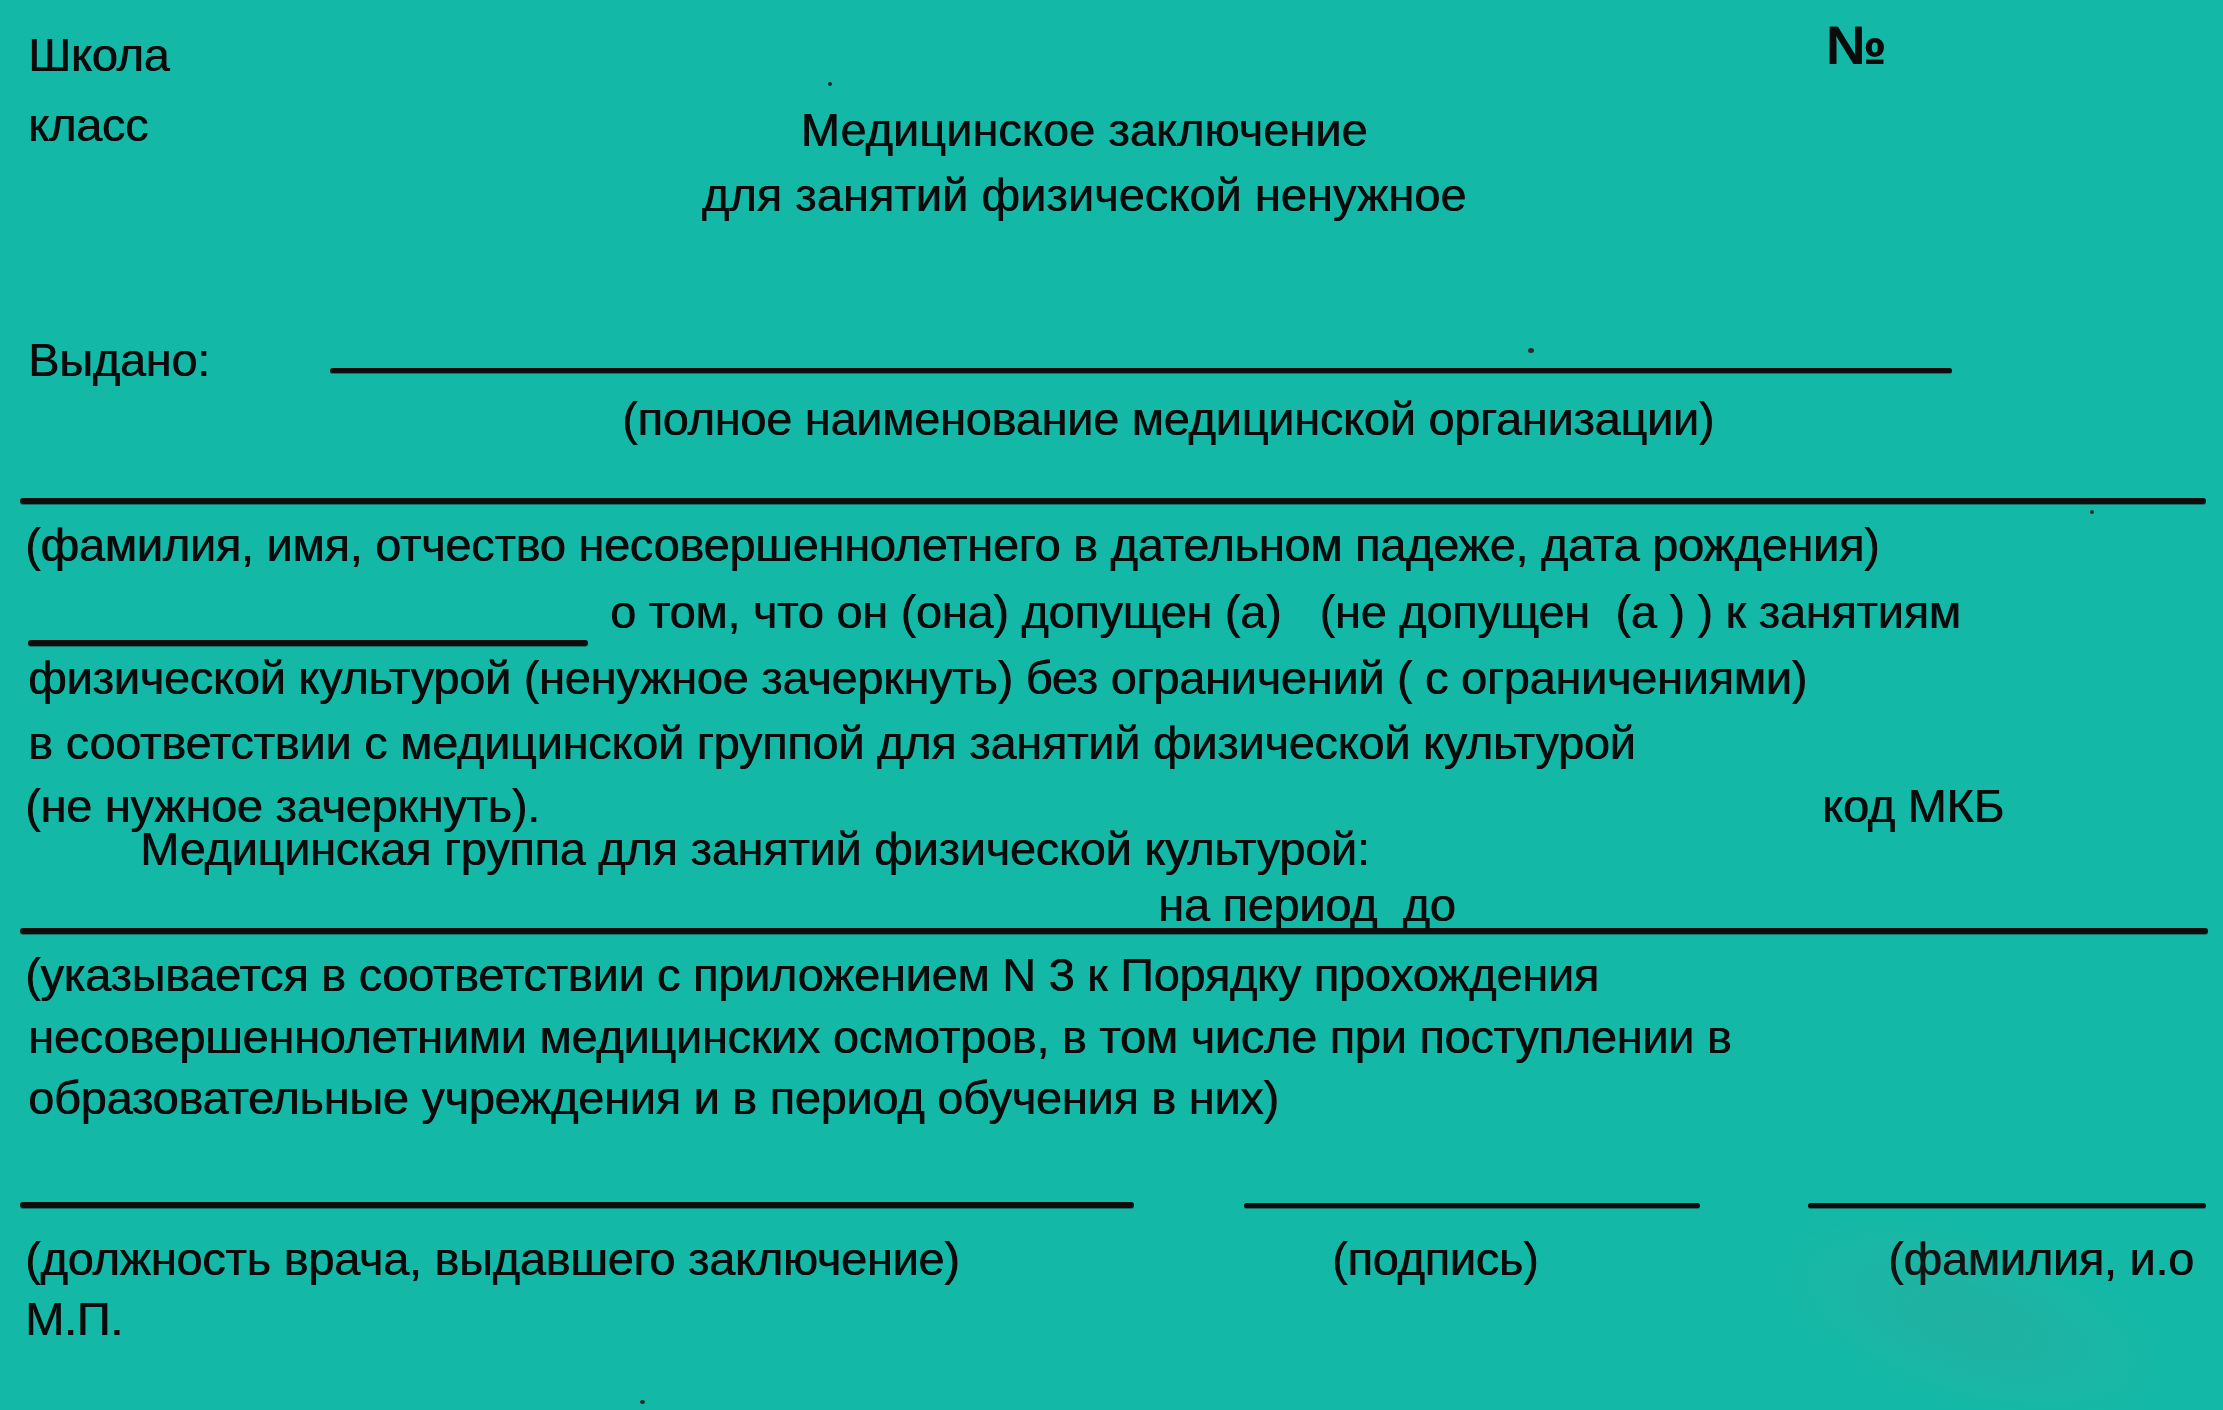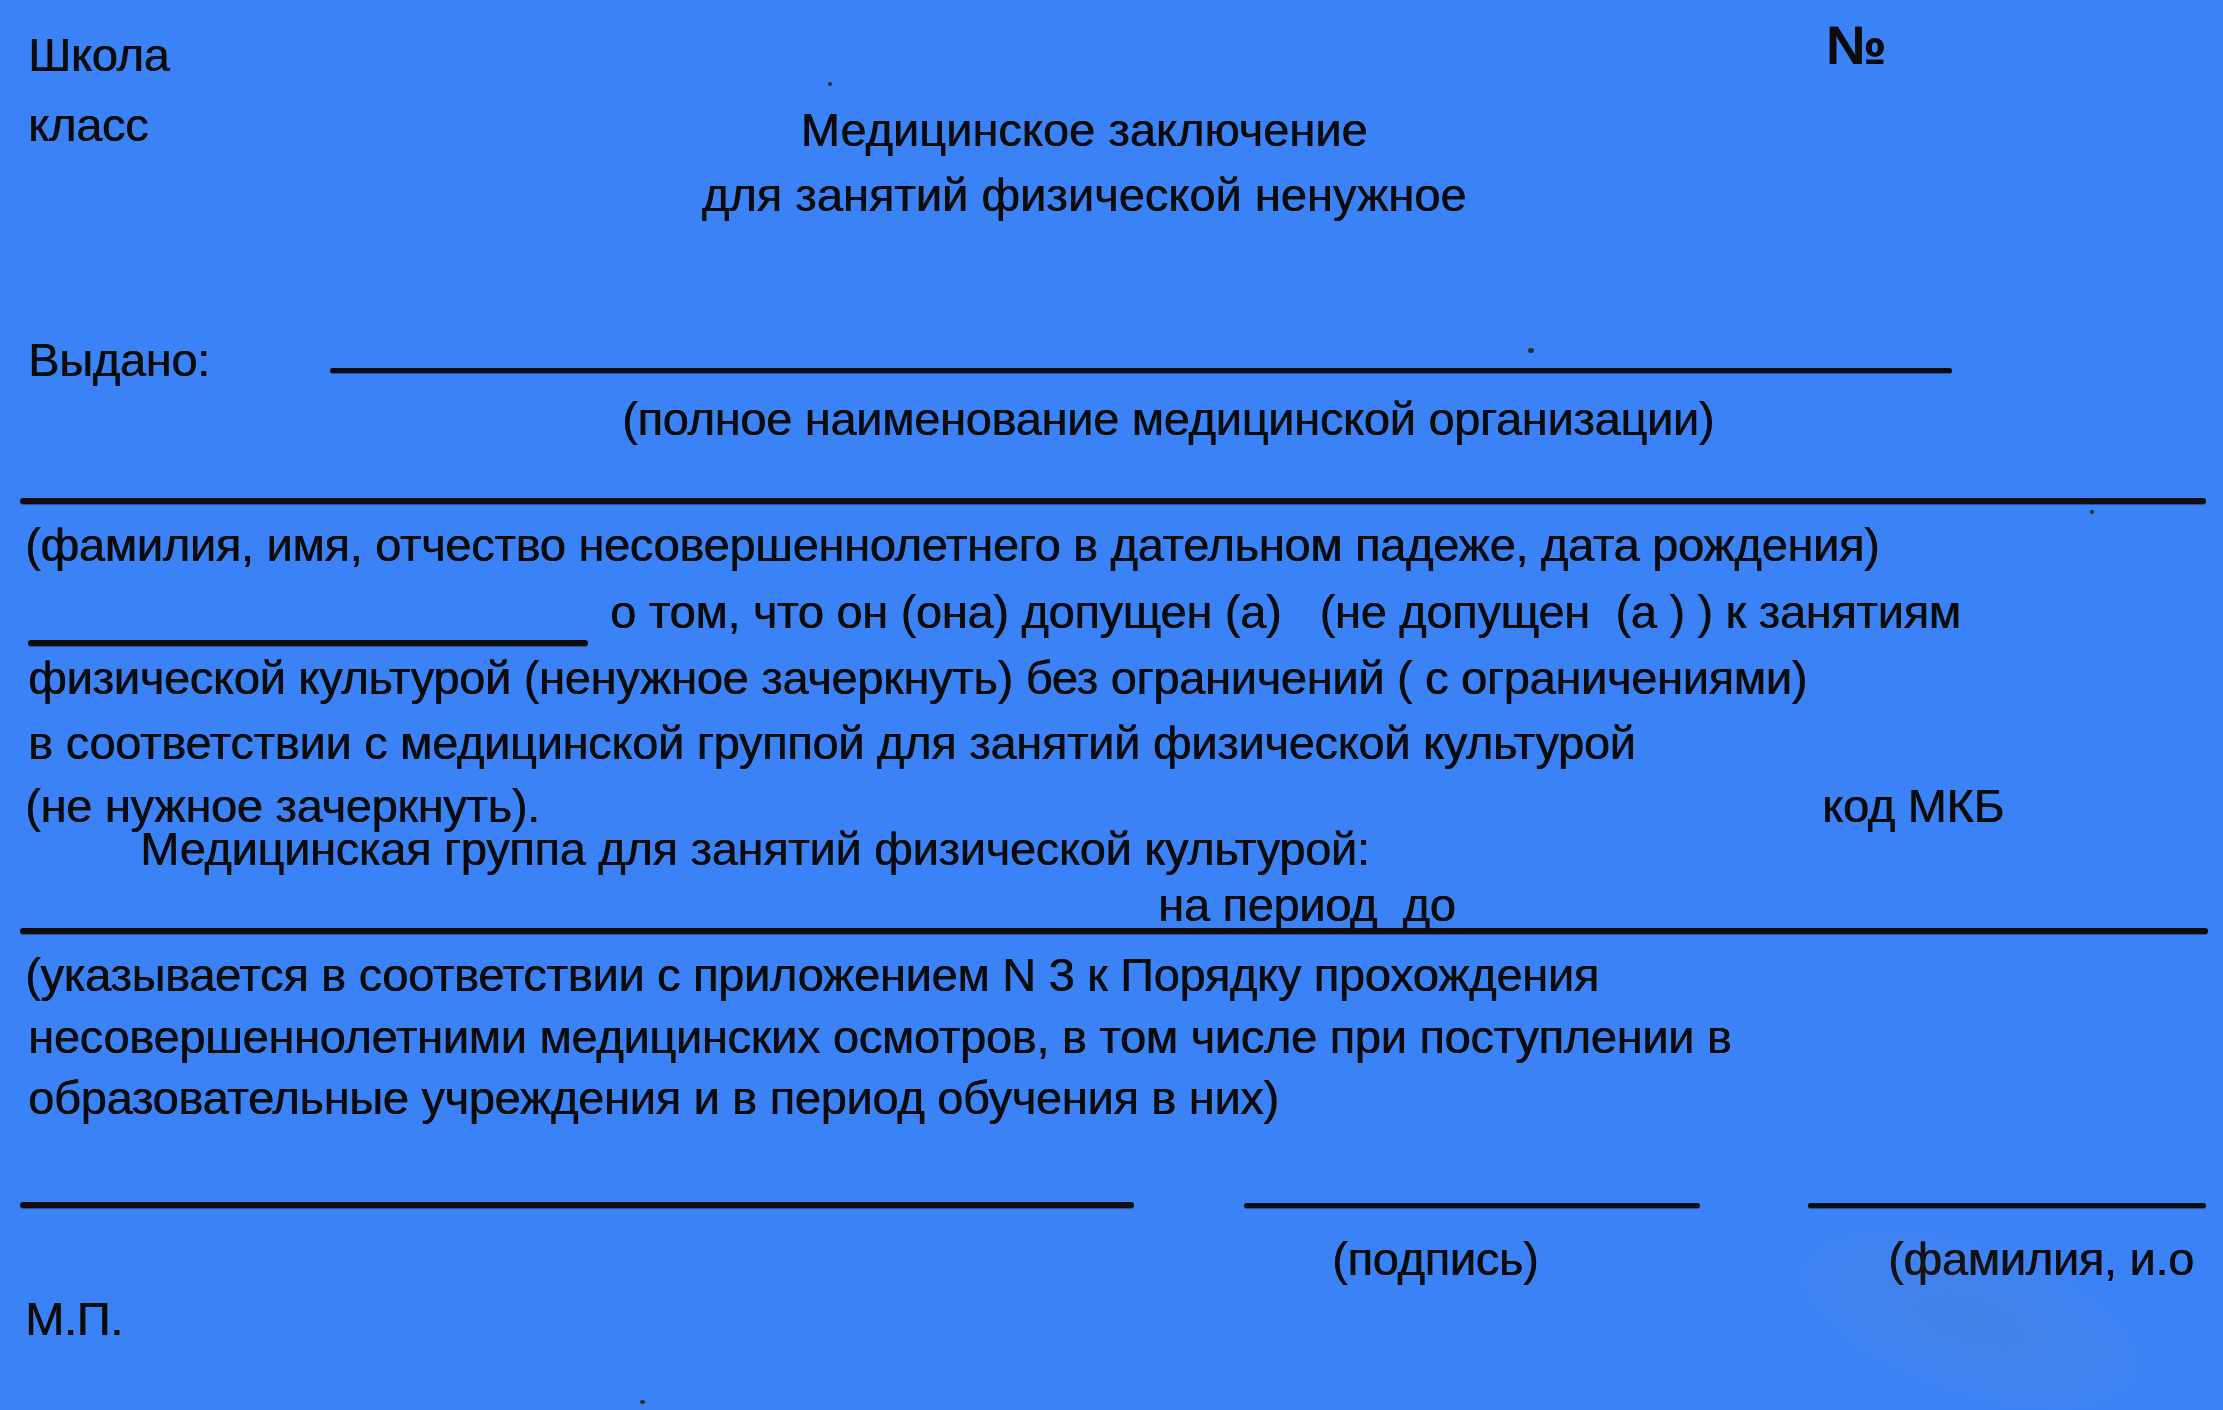--- a/index.html
+++ b/index.html
@@ -4,21 +4,21 @@
 <style>
   html, body {
     margin: 0;
     padding: 0;
     background: #ffffff;
   }
   .page {
     position: relative;
     width: 2223px;
     height: 1410px;
-    background: #3b82f6;
+    background: #14b8a6;
     overflow: hidden;
     font-family: "Liberation Sans", "DejaVu Sans", sans-serif;
     color: #0b0b0b;
     font-size: 47px;
     line-height: 1.15;
   }
   .t {
     position: absolute;
     white-space: pre;
     text-shadow: 0.6px 0 0 #0b0b0b; 
@@ -108,20 +108,21 @@
   <div class="rule" style="left:20px; top:928px; width:2188px; height:6px;"></div>
 
   <span class="t" style="left:25px; top:948px;">(указывается в соответствии с приложением N 3 к Порядку прохождения</span>
   <span class="t" style="left:28px; top:1010px;">несовершеннолетними медицинских осмотров, в том числе при поступлении в</span>
   <span class="t" style="left:28px; top:1071px;">образовательные учреждения и в период обучения в них)</span>
 
   <div class="rule" style="left:20px; top:1202px; width:1114px; height:6px;"></div>
   <div class="rule" style="left:1244px; top:1203px; width:456px; height:5px;"></div>
   <div class="rule" style="left:1808px; top:1203px; width:398px; height:5px;"></div>
 
+  <span class="t" style="left:25px; top:1232px;">(должность врача, выдавшего заключение)</span>
   <span class="t" style="left:1332px; top:1232px;">(подпись)</span>
   <span class="t" style="left:1888px; top:1232px;">(фамилия, и.о</span>
 
   <span class="t" style="left:25px; top:1292px;">М.П.</span>
 
   <div class="daterow">
     <span>Дата выдачи «</span><span class="blank" style="width:150px;"></span><span>»</span><span class="blank" style="width:310px; margin-left:38px;"></span><span style="margin-left:26px;">20</span><span class="blank" style="width:100px;"></span><span style="margin-left:20px;">г.</span>
   </div>
 
   <div class="speck" style="left:1528px; top:348px; width:6px; height:5px;"></div>

